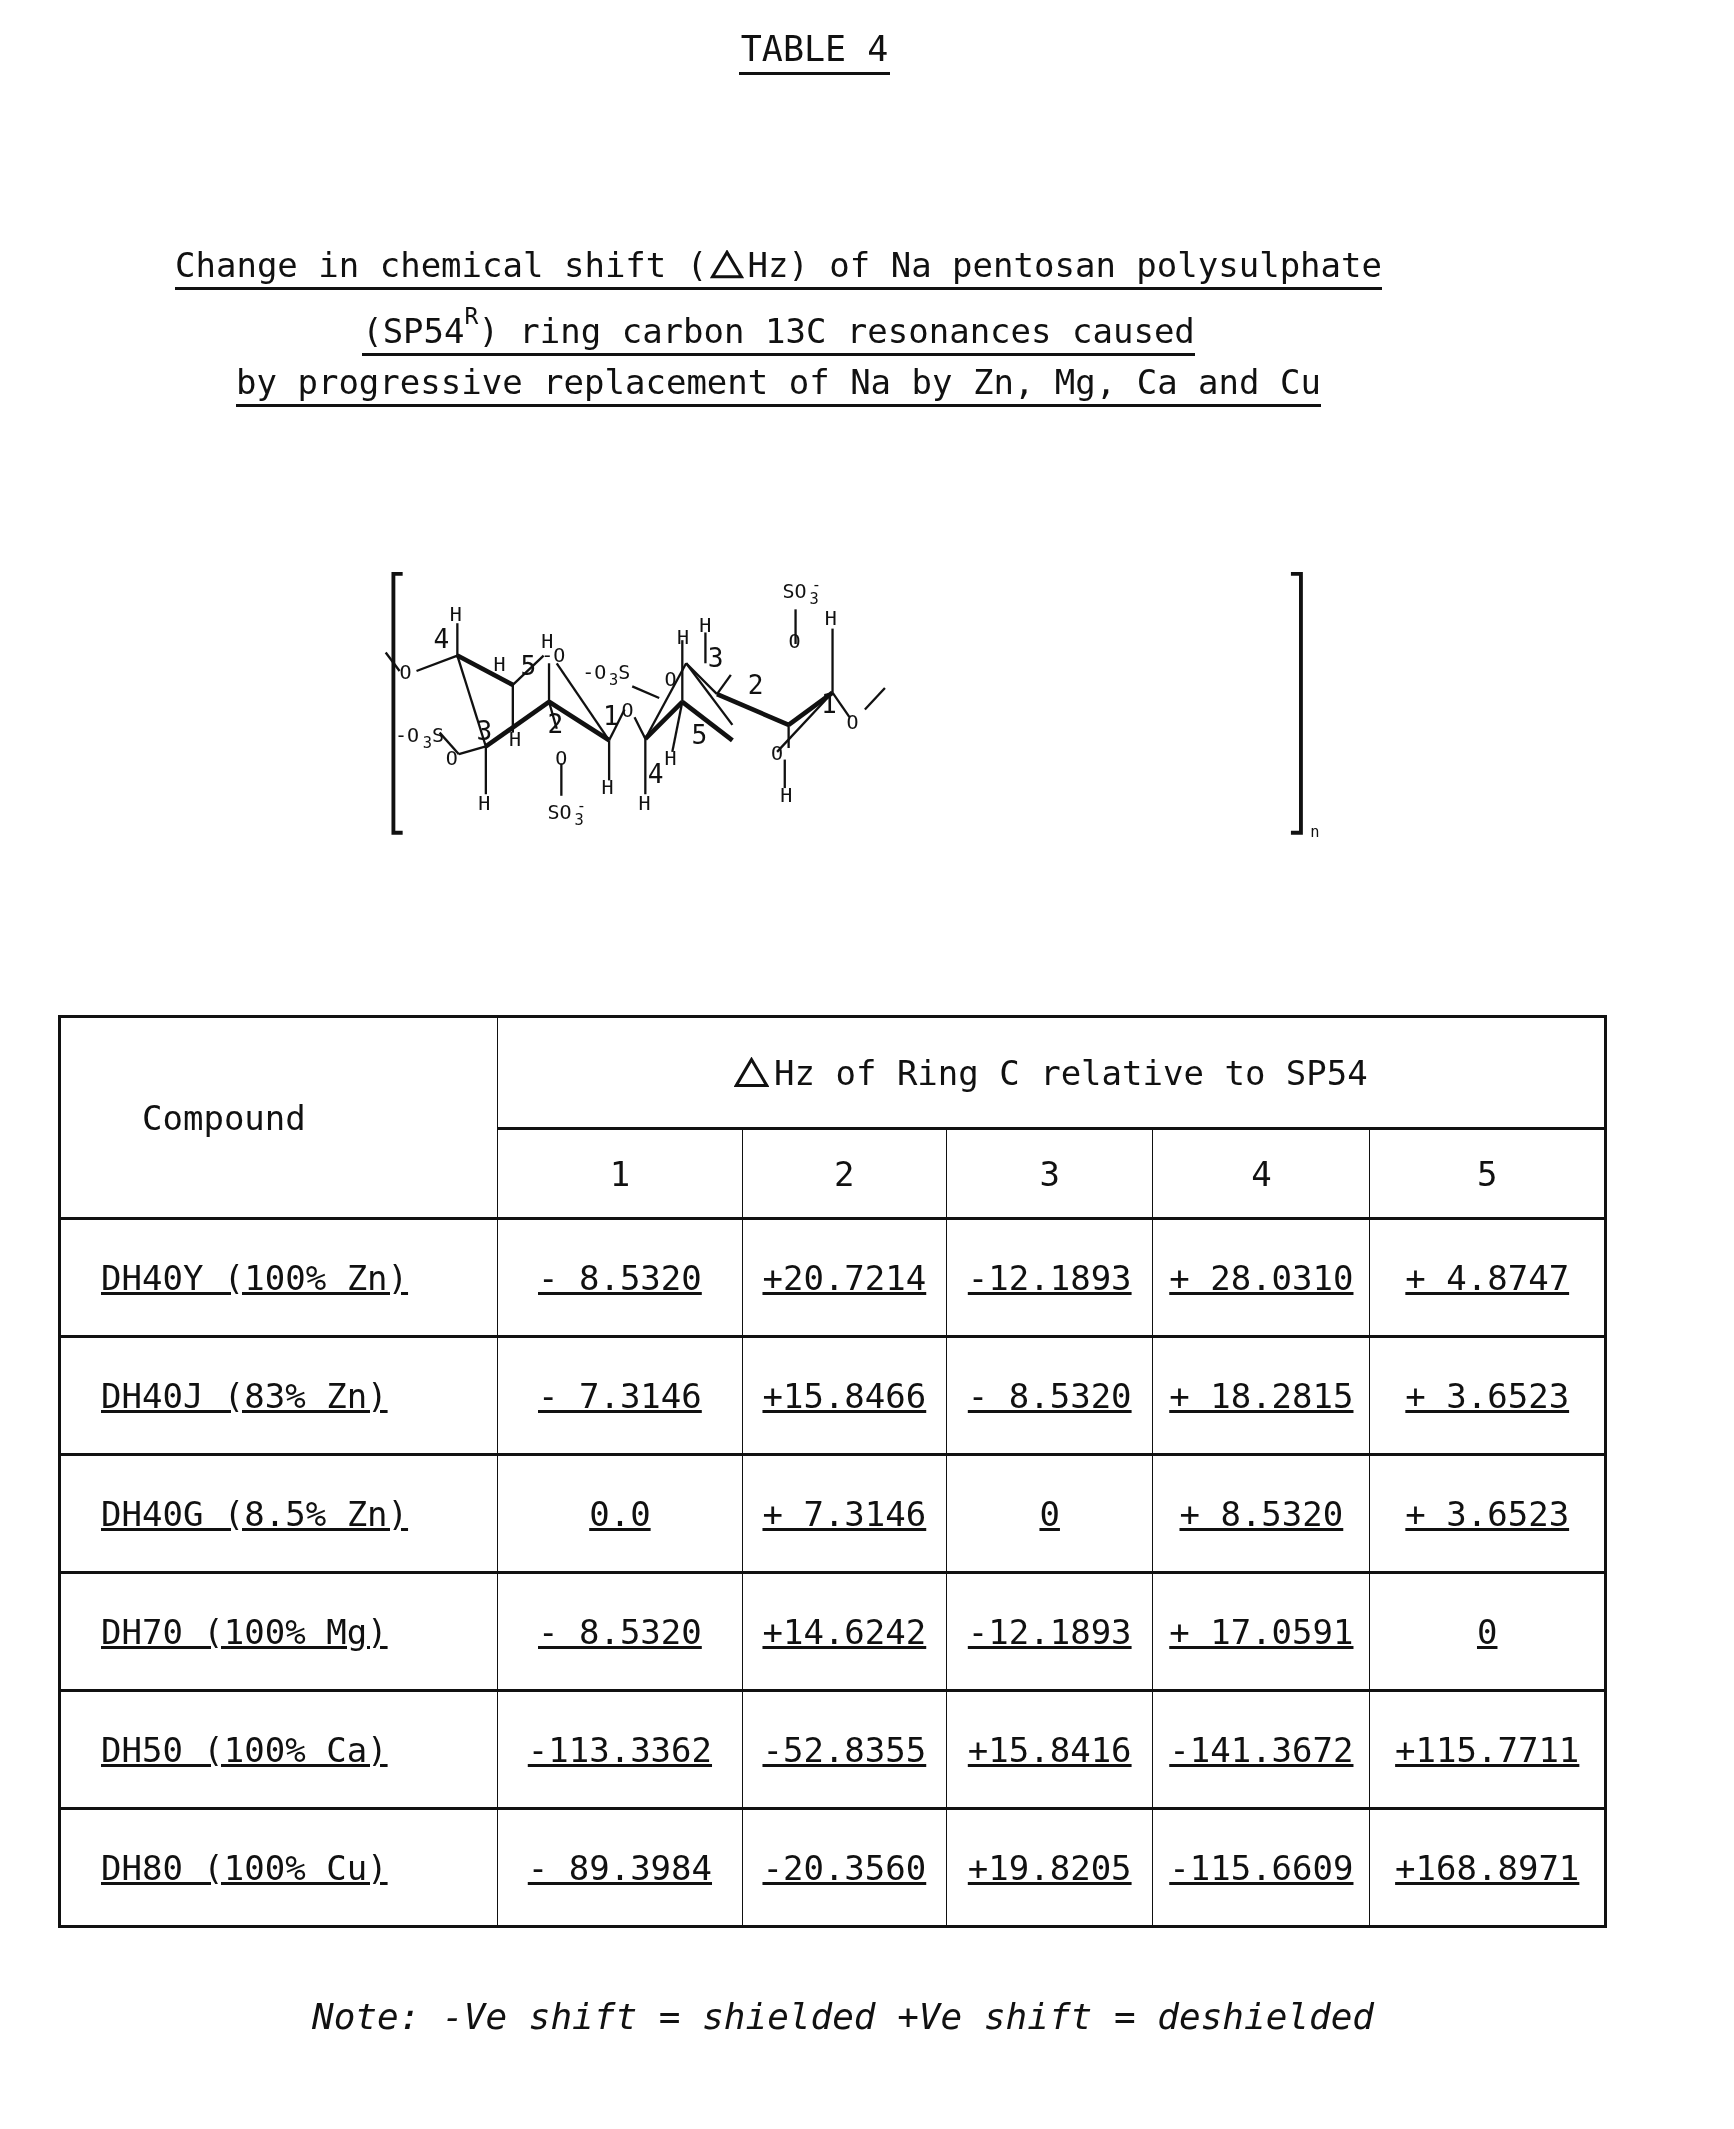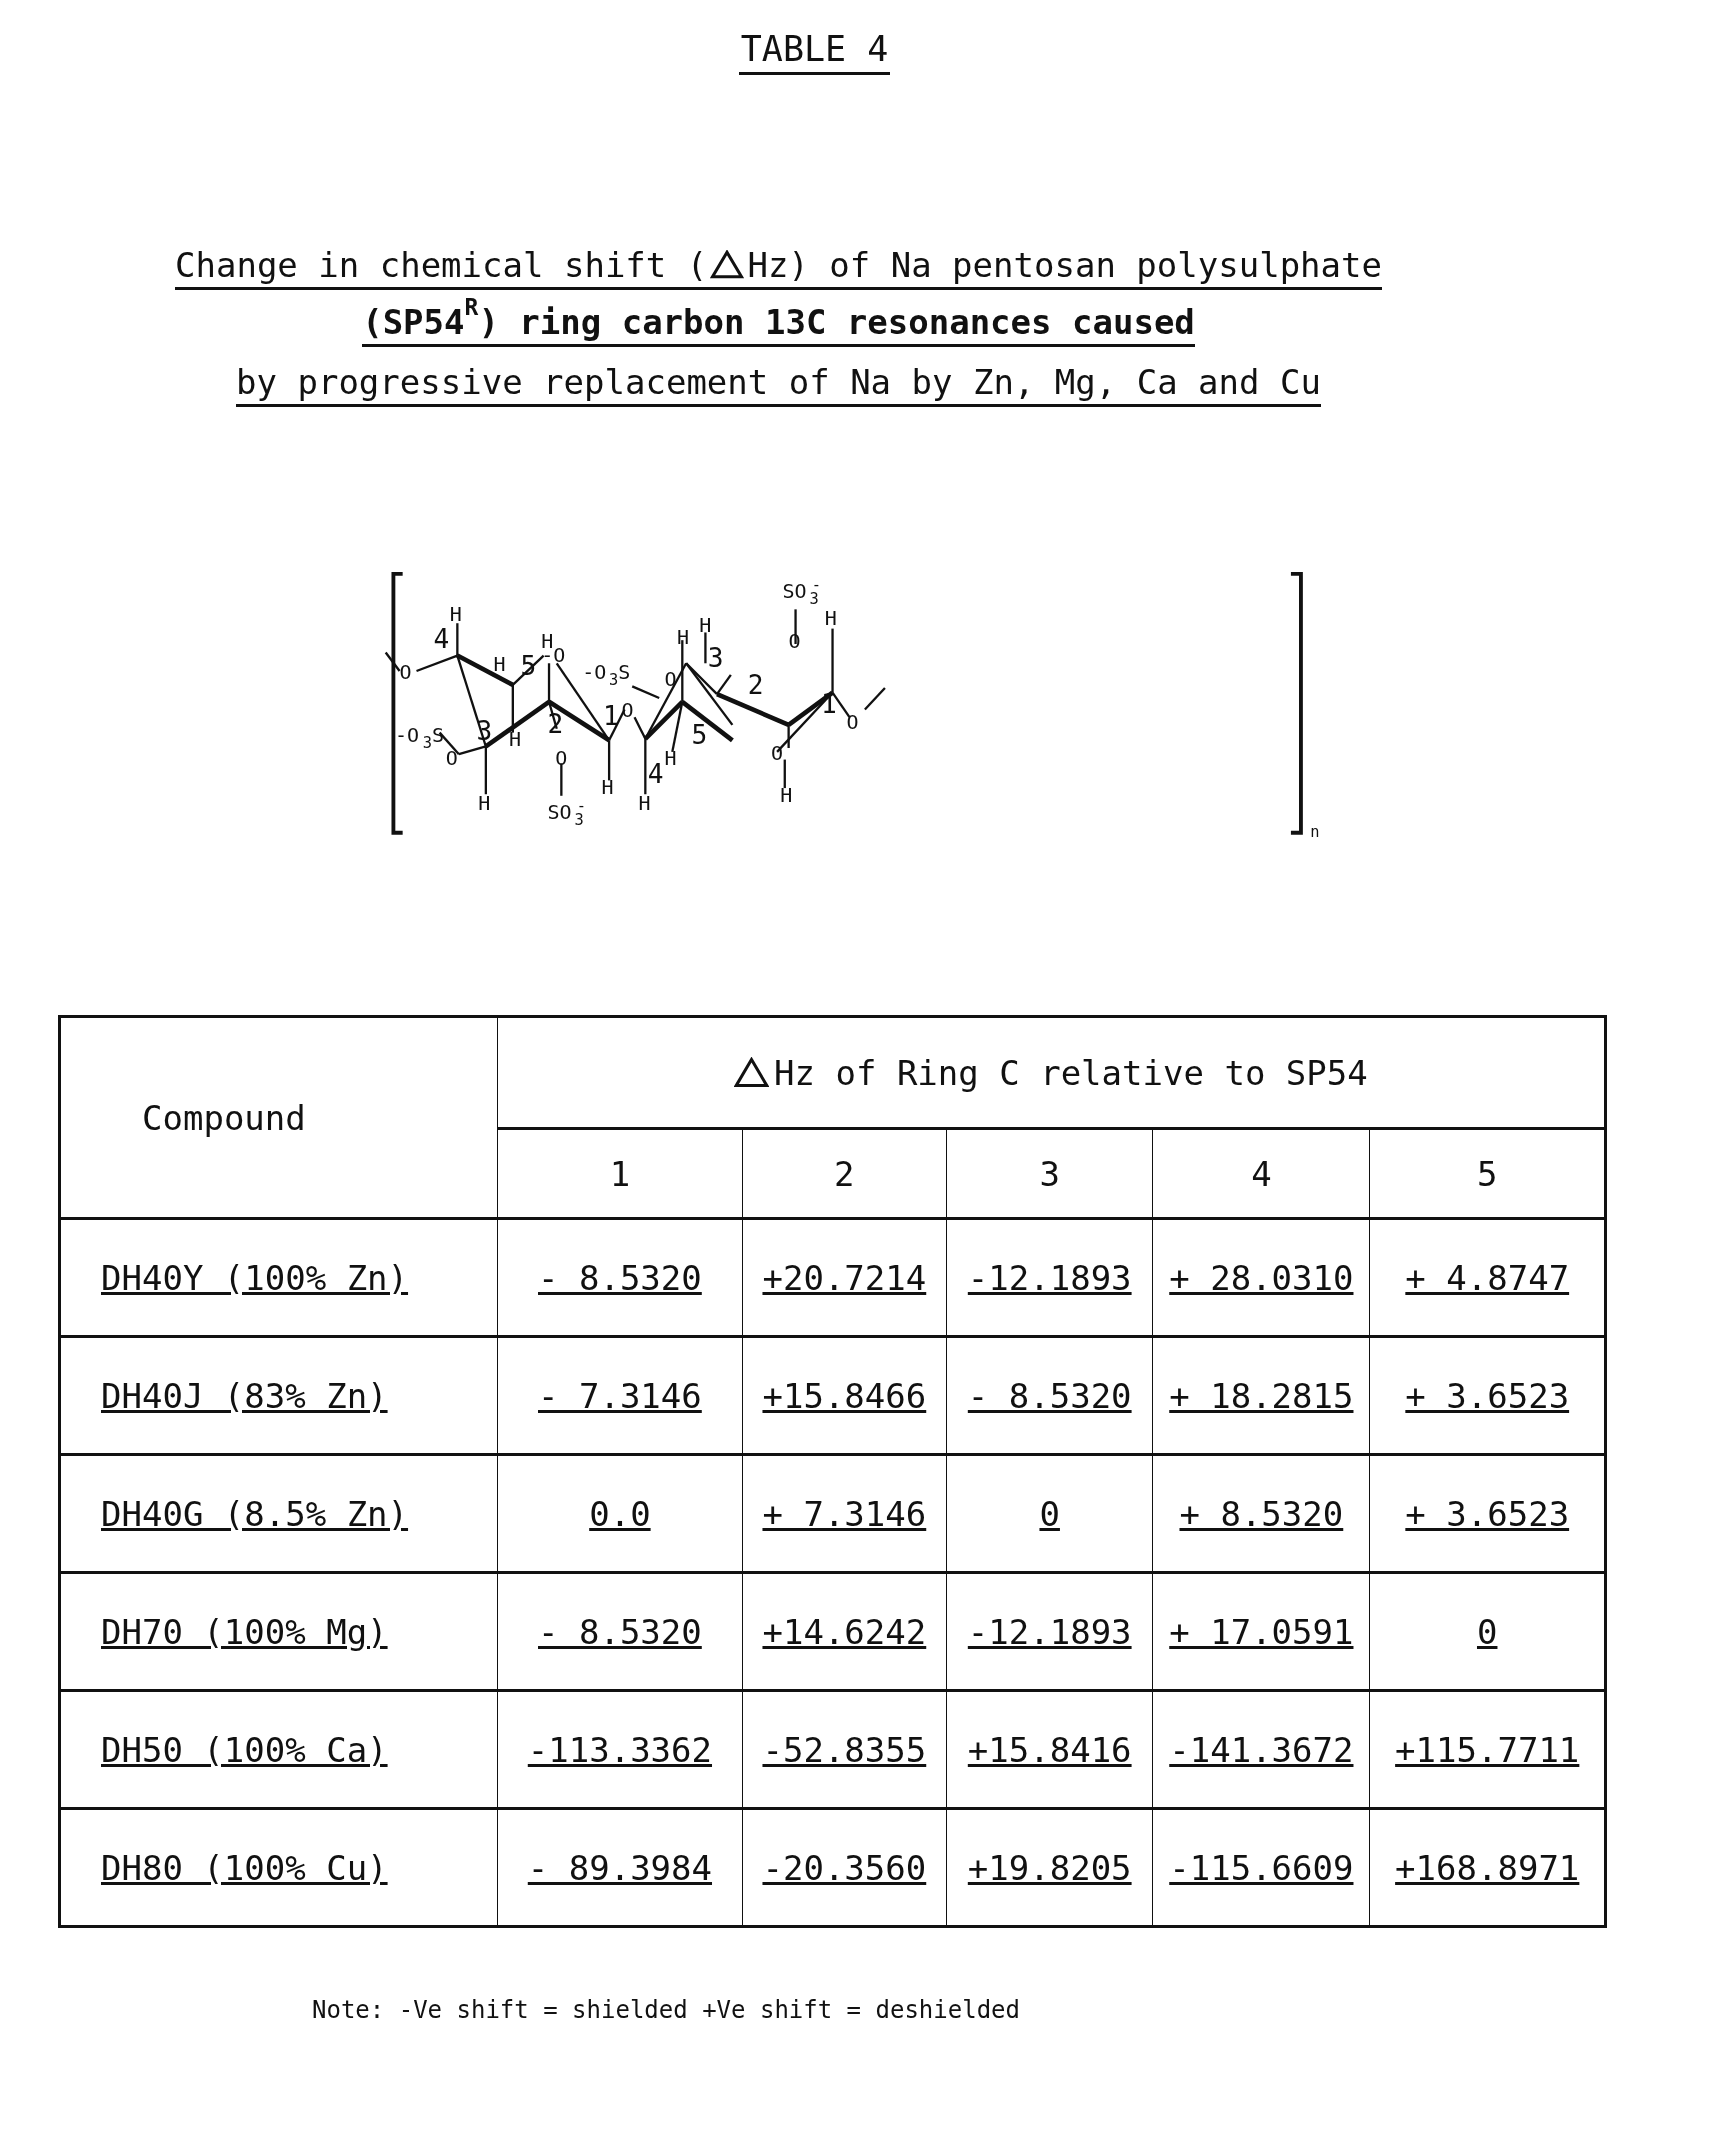--- a/index.html
+++ b/index.html
@@ -4,37 +4,37 @@
 <style>
   html, body { margin:0; padding:0; background:#ffffff; }
   body { width:1735px; height:2129px; position:relative; overflow:hidden;
          font-family:"DejaVu Sans Mono","Liberation Mono",monospace; color:#111; }
   .u { position:absolute; white-space:nowrap; }
   .title { left:0; width:1629px; top:29px; text-align:center; font-size:35px; }
   .title span { border-bottom:3.1px solid #111; padding:0 1.5px 3.1px 1.5px; }
   .caption { position:absolute; left:0; width:1557px; text-align:center; font-size:34px; }
   .caption span { border-bottom:3.1px solid #111; padding-bottom:2.3px; }
   .cap1 { top:245px; }
-  .cap2 { top:302px;font-weight:bold; }
+  .cap2 { top:311px; }
   .cap3 { top:362px; }
   sup { font-size:23px; vertical-align:top; position:relative; top:-7.7px; }
 
   #molecule { position:absolute; left:378px; top:563px; }
 
   table.data { position:absolute; left:58px; top:1015px; width:1549px;
                border-collapse:collapse; font-size:34px; }
   table.data td, table.data th { border:1.5px solid #111; font-weight:normal; padding:0; }
   table.data { border:3.1px solid #111; }
   tr.h1 td { height:109px; }
   tr.h2 td { height:87px; border-top:3.9px solid #111; }
   tr.row td { height:115px; border-top:3.9px solid #111;text-decoration:underline; }
   td.compound { text-align:left; padding-left:40px !important; }
   td.num { text-align:center; }
   th.comp-head { text-align:left; padding-left:81px !important; vertical-align:middle; }
-  .note { left:312px; top:1996px; font-size:24px; }
+  .note { left:312px; top:1996px; font-size:36px;font-style:italic; }
 </style>
 </head>
 <body>
 
 <div class="u title"><span>TABLE 4</span></div>
 
 <div class="caption cap1">
   <span><span>Change in chemical shift (</span><svg width="34" height="29" viewBox="0 0 44 38" style="vertical-align:-1.5px;margin:0 3.1px">
         <polygon points="22,3 41,35 3,35" fill="none" stroke="#111" stroke-width="4"></polygon>
       </svg><span>Hz) of Na pentosan polysulphate</span></span>

